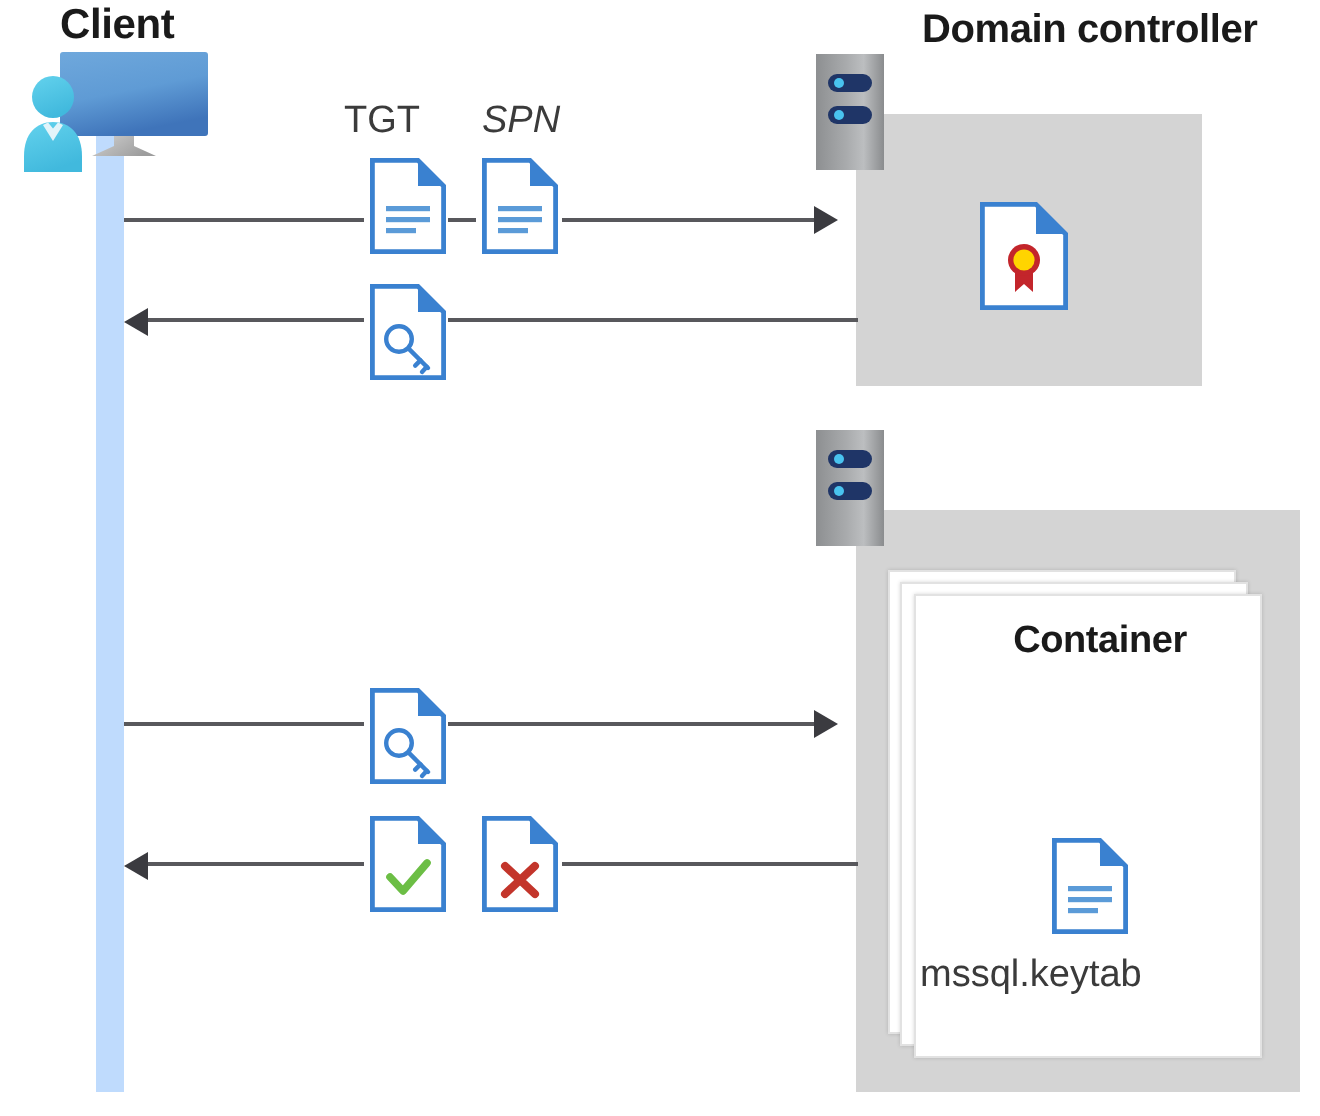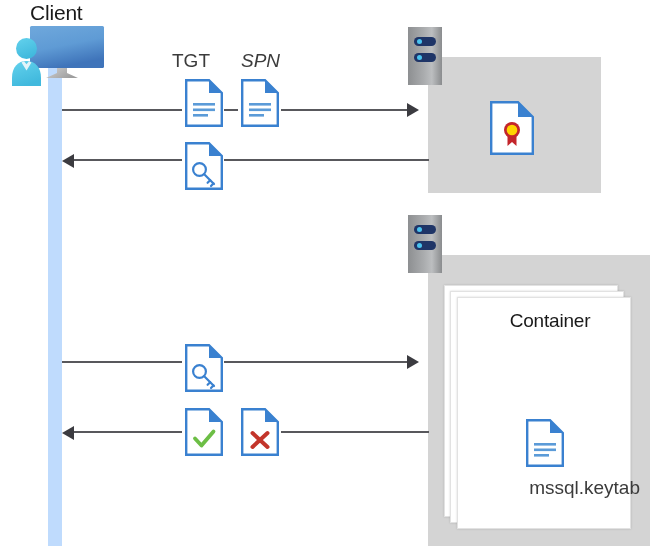--- a/index.html
+++ b/index.html
@@ -16,21 +16,21 @@
     position: relative;
     width: 660px;
     height: 558px;
     background: #ffffff;
     overflow: hidden;
   }
   .abs { position: absolute; }
 
   
   .title-bold {
-    font-weight: normal;
+    font-weight: bold;
     color: #1a1a1a;
     letter-spacing: -0.2px;
   }
   .label-plain {
     color: #3b3b3b;
     font-weight: normal;
   }
 
   #client-title {
     left: 30px; top: 1px;
@@ -50,21 +50,21 @@
   }
   #container-title {
     left: 470px; top: 310px;
     width: 160px;
     text-align: center;
     font-size: 19px;
   }
   #keytab-label {
     left: 460px; top: 477px;
     width: 180px;
-    text-align: right;
+    text-align: left;
     font-size: 19px;
   }
   #accepted-denied {
     left: 135px; top: 466px;
     width: 200px;
     text-align: center;
     font-size: 19px;
   }
   .msg-tag {
     font-size: 19px;
@@ -179,20 +179,21 @@
 
   <div id="dc-rack" class="abs rack">
     <div class="slot s1">
         <span class="led"></span>
       </div>
     <div class="slot s2">
         <span class="led"></span>
       </div>
   </div>
 
+  <div id="dc-title" class="abs title-bold">Domain controller</div>
 
   <div class="icon" style="left:490px; top:101px; width:44px; height:54px;">
     <svg width="44" height="54" viewBox="0 0 44 54">
       <path d="M1.2 1.2 H28 L42.8 16 V52.8 H1.2 Z" fill="#ffffff" stroke="#3a81d0" stroke-width="2.4"></path>
       <path d="M28 1.2 L42.8 16 H28 Z" fill="#3a81d0"></path>
 
       <path d="M17.5 33 l0 12 l4.5 -4 l4.5 4 l0 -12 z" fill="#c3252b"></path>
 
       <circle cx="22" cy="29" r="8" fill="#c3252b"></circle>
       <circle cx="22" cy="29" r="5.3" fill="#ffd400"></circle>

